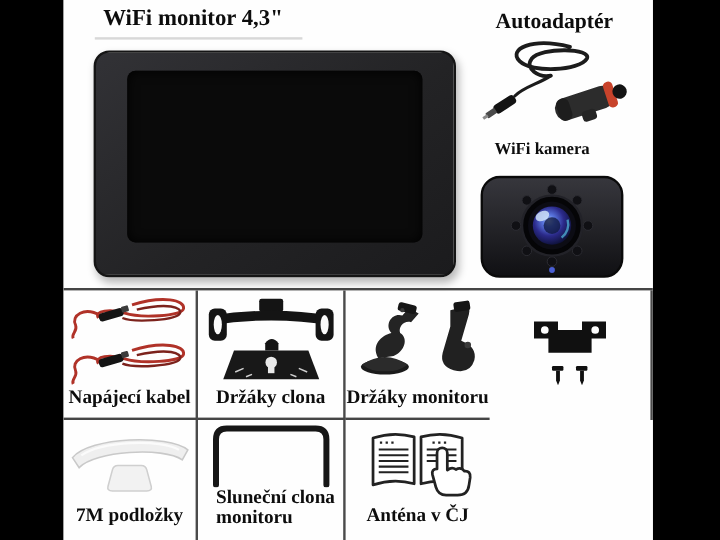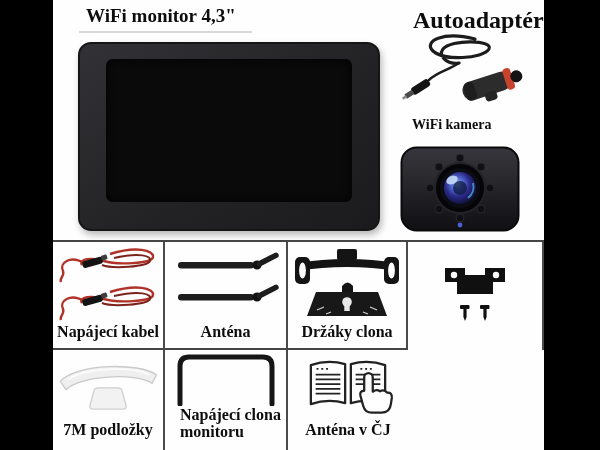--- a/index.html
+++ b/index.html
@@ -6,21 +6,21 @@
   body{width:600px;height:450px;background:#ffffff;overflow:hidden;
        font-family:"Liberation Serif","DejaVu Serif",serif;}
   .stage{position:relative;width:600px;height:450px;background:#ffffff;}
   .bar{position:absolute;top:0;height:450px;background:#000000;}
   .bar-left{left:0;width:53px;}
   .bar-right{left:544px;width:56px;}
   .content{position:absolute;left:53px;top:0;width:491px;height:450px;background:#fefefe;}
   .ttl{position:absolute;font-weight:bold;color:#0d0d0d;white-space:nowrap;}
   .ttl-monitor{left:33px;top:5px;font-size:19px;}
   .ttl-underline{position:absolute;left:26px;top:31px;width:173px;height:2px;background:#d8d8d8;}
-  .ttl-adapter{left:360px;top:7px;font-size:24px;}
+  .ttl-adapter{left:360px;top:7px;font-size:18px;}
   .ttl-camera{left:359px;top:117px;font-size:14px;}
   .monitor{position:absolute;left:25px;top:42px;width:302px;height:189px;
            background:linear-gradient(145deg,#323236 0%,#232325 55%,#1b1b1d 100%);
            border:2px solid #151515;border-radius:13px;box-sizing:border-box;
            box-shadow:2px 4px 7px rgba(0,0,0,0.28);}
   .monitor-screen{position:absolute;left:26px;right:26px;top:15px;bottom:27px;
            background:#0a0a0a;border-radius:7px;box-shadow:inset 0 0 10px #000;}
   .photo{position:absolute;}
   .adapter-photo{left:346px;top:30px;}
   .camera-photo{left:347px;top:146px;}
@@ -130,37 +130,20 @@
               <path d="M60 14 C 86 8 98 12 96 17 C 93 23 58 25 48 21" fill="none" stroke-width="2" stroke="#7c221c"></path>
               <path d="M30 19 C 16 11 5 19 9 27 C 11 32 5 34 7 38" fill="none" stroke-width="2.4" stroke="#b03228"></path>
               <rect x="28" y="15" width="21" height="7" rx="3" transform="rotate(-16 38 18)" fill="#141414"></rect>
               <rect x="47" y="11" width="6" height="5" rx="1" transform="rotate(-16 50 13)" fill="#3c3c3c"></rect>
             </g>
           </svg>
         </div>
         <div class="cell-label">Napájecí kabel</div>
       </div>
 
-      <div class="cell vr hb">
-        <div class="cell-art">
-          <svg width="119" height="78" viewBox="0 0 119 78">
-            <g fill="#1d1d1d">
-              <rect x="12" y="18" width="76" height="6.5" rx="3.2"></rect>
-              <circle cx="91" cy="21" r="4.6" fill="#101010"></circle>
-              <rect x="91" y="18.2" width="24" height="5.6" rx="2.8" transform="rotate(-27 91 21)"></rect>
-            </g>
-            <g fill="#1d1d1d">
-              <rect x="12" y="50" width="76" height="6.5" rx="3.2"></rect>
-              <circle cx="91" cy="53" r="4.6" fill="#101010"></circle>
-              <rect x="91" y="50.2" width="24" height="5.6" rx="2.8" transform="rotate(-27 91 53)"></rect>
-            </g>
-          </svg>
-        </div>
-        <div class="cell-label">Anténa</div>
-      </div>
 
       <div class="cell vr hb">
         <div class="cell-art">
           <svg width="116" height="78" viewBox="0 0 116 78">
             <g>
               <rect x="48" y="5" width="20" height="11" rx="2" fill="#141414"></rect>
               <path d="M8 19 Q 58 11 108 19 L108 27 Q 58 19 8 27 Z" fill="#141414"></path>
               <rect x="6" y="13" width="15" height="27" rx="5" fill="#141414"></rect>
               <rect x="95" y="13" width="15" height="27" rx="5" fill="#141414"></rect>
               <ellipse cx="13.5" cy="26.5" rx="3.4" ry="8" fill="#fbfbfb"></ellipse>
@@ -171,20 +154,39 @@
               <path d="M27 48 L89 48 L98 72 L18 72 Z" fill="#181818"></path>
               <circle cx="58" cy="58" r="4.8" fill="#e9e9e9"></circle>
               <rect x="55.3" y="58" width="5.4" height="9" fill="#e9e9e9"></rect>
               <path d="M28 66 l7 -3 M88 66 l-7 -3 M37 70 l5 -2 M79 70 l-5 -2" stroke="#cfcfcf" stroke-width="1.3"></path>
             </g>
           </svg>
         </div>
         <div class="cell-label">Držáky clona</div>
       </div>
 
+      <div class="cell hb">
+        <div class="cell-art">
+          <svg width="132" height="78" viewBox="0 0 132 78">
+            <g>
+              <ellipse cx="36" cy="64" rx="22" ry="7" fill="#1b1b1b"></ellipse>
+              <path d="M15 62 Q 36 48 57 62 Q 47 69 36 68 Q 25 69 15 62 Z" fill="#2b2b2b"></path>
+              <path d="M30 56 C 23 44 33 35 42 33 C 35 25 43 14 52 17 L 58 10 L 67 15 L 60 23 C 54 21 48 27 50 33 C 58 38 54 50 44 54 Z" fill="#242424"></path>
+              <rect x="48" y="6" width="17" height="8" rx="2.5" transform="rotate(14 56 10)" fill="#161616"></rect>
+              <circle cx="52" cy="12" r="2" fill="#3a3a3a"></circle>
+            </g>
+            <g>
+              <path d="M96 12 L109 9 Q115 8 113 16 L106 40 Q121 46 118 58 Q114 71 99 67 Q86 63 89 51 L96 27 Z" fill="#212121"></path>
+              <rect x="99" y="4" width="15" height="9" rx="2.5" transform="rotate(-8 106 8)" fill="#151515"></rect>
+              <circle cx="112" cy="44" r="3" fill="#3a3a3a"></circle>
+            </g>
+          </svg>
+        </div>
+        <div class="cell-label">Držáky monitoru</div>
+      </div>
 
       <div class="cell vr">
         <div class="cell-art">
           <svg width="108" height="66" viewBox="0 0 108 66">
             <path d="M24 5 L44 5 L44 12 L64 12 L64 5 L84 5 L84 19 L72 19 L72 31 L36 31 L36 19 L24 19 Z" fill="#101010"></path>
             <circle cx="33" cy="12" r="3.2" fill="#fdfdfd"></circle>
             <circle cx="75" cy="12" r="3.2" fill="#fdfdfd"></circle>
             <g fill="#101010">
               <rect x="39" y="42" width="9.5" height="4" rx="1"></rect>
               <path d="M42.4 46 h3.2 l0 8 l-1.6 4 l-1.6 -4 z"></path>
@@ -205,21 +207,21 @@
         </div>
         <div class="cell-label r2">7M podložky</div>
       </div>
 
       <div class="cell vr">
         <div class="cell-art">
           <svg width="116" height="56" viewBox="0 0 116 56">
             <path d="M12 54 L12 16 Q12 7 21 7 L95 7 Q104 7 104 16 L104 54" fill="none" stroke="#161616" stroke-width="5" stroke-linecap="round"></path>
           </svg>
         </div>
-        <div class="cell-label wrap">Napájecí clona monitoru</div>
+        <div class="cell-label wrap">Sluneční clona monitoru</div>
       </div>
 
       <div class="cell">
         <div class="cell-art">
           <svg width="126" height="66" viewBox="0 0 126 66">
             <g stroke="#222" stroke-width="2.4" fill="#ffffff" stroke-linejoin="round">
               <path d="M24 11 Q42 5 60 10 L60 51 Q42 46 24 52 Z"></path>
               <path d="M66 10 Q84 5 102 11 L102 52 Q84 46 66 51 Z"></path>
             </g>
             <g stroke="#222" stroke-width="1.8">

